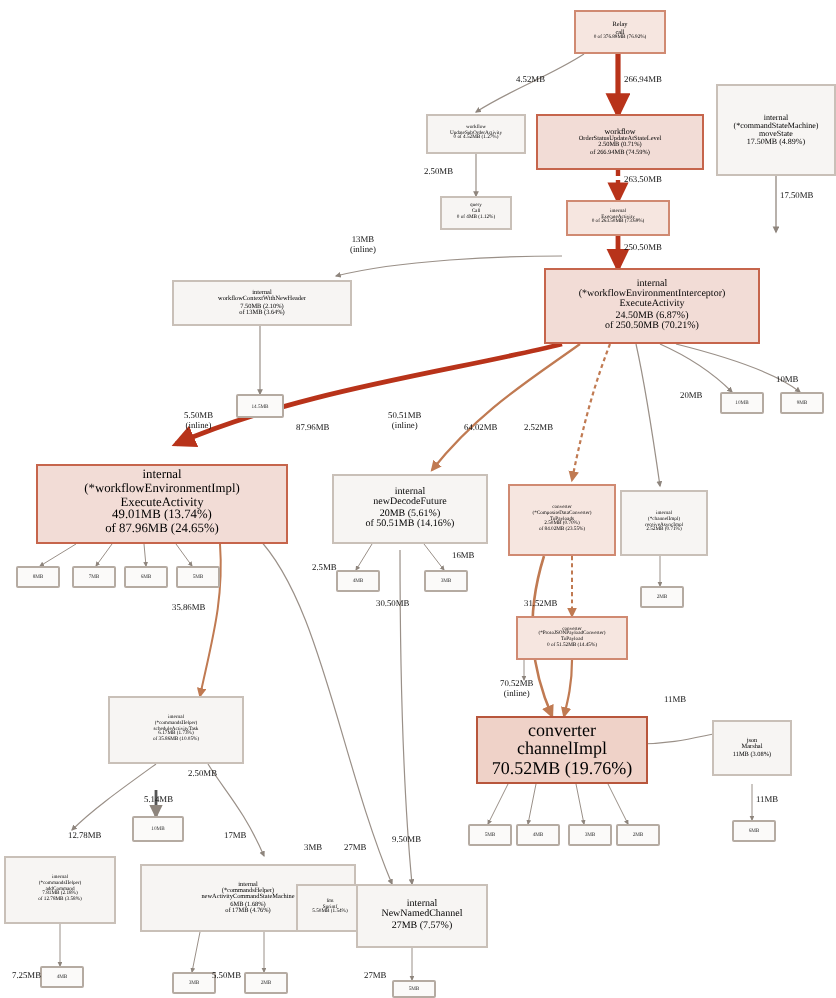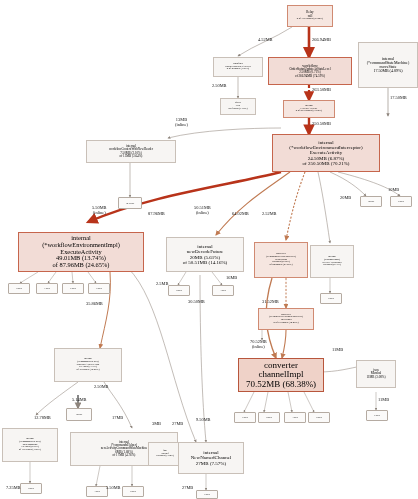--- a/index.html
+++ b/index.html
@@ -223,21 +223,21 @@
   <div class="node hot2" style="left:258px;top:308px;width:56px;height:22px;">
     <span class="ln tiny">converter</span>
     <span class="ln tiny">(*ProtoJSONPayloadConverter)</span>
     <span class="ln tiny">ToPayload</span>
     <span class="ln tiny">0 of 51.52MB (14.45%)</span>
   </div>
 
   <div class="node hot3" style="left:238px;top:358px;width:86px;height:34px;">
     <span class="ln xxl">converter</span>
     <span class="ln xxl">channelImpl</span>
-    <span class="ln xxl">70.52MB (68.38%)</span>
+    <span class="ln xxl">70.52MB (19.76%)</span>
   </div>
 
   <div class="node pale" style="left:54px;top:348px;width:68px;height:34px;">
     <span class="ln tiny">internal</span>
     <span class="ln tiny">(*commandsHelper)</span>
     <span class="ln tiny">scheduleActivityTask</span>
     <span class="ln tiny">6.17MB (1.73%)</span>
     <span class="ln tiny">of 35.86MB (10.05%)</span>
   </div>
 

